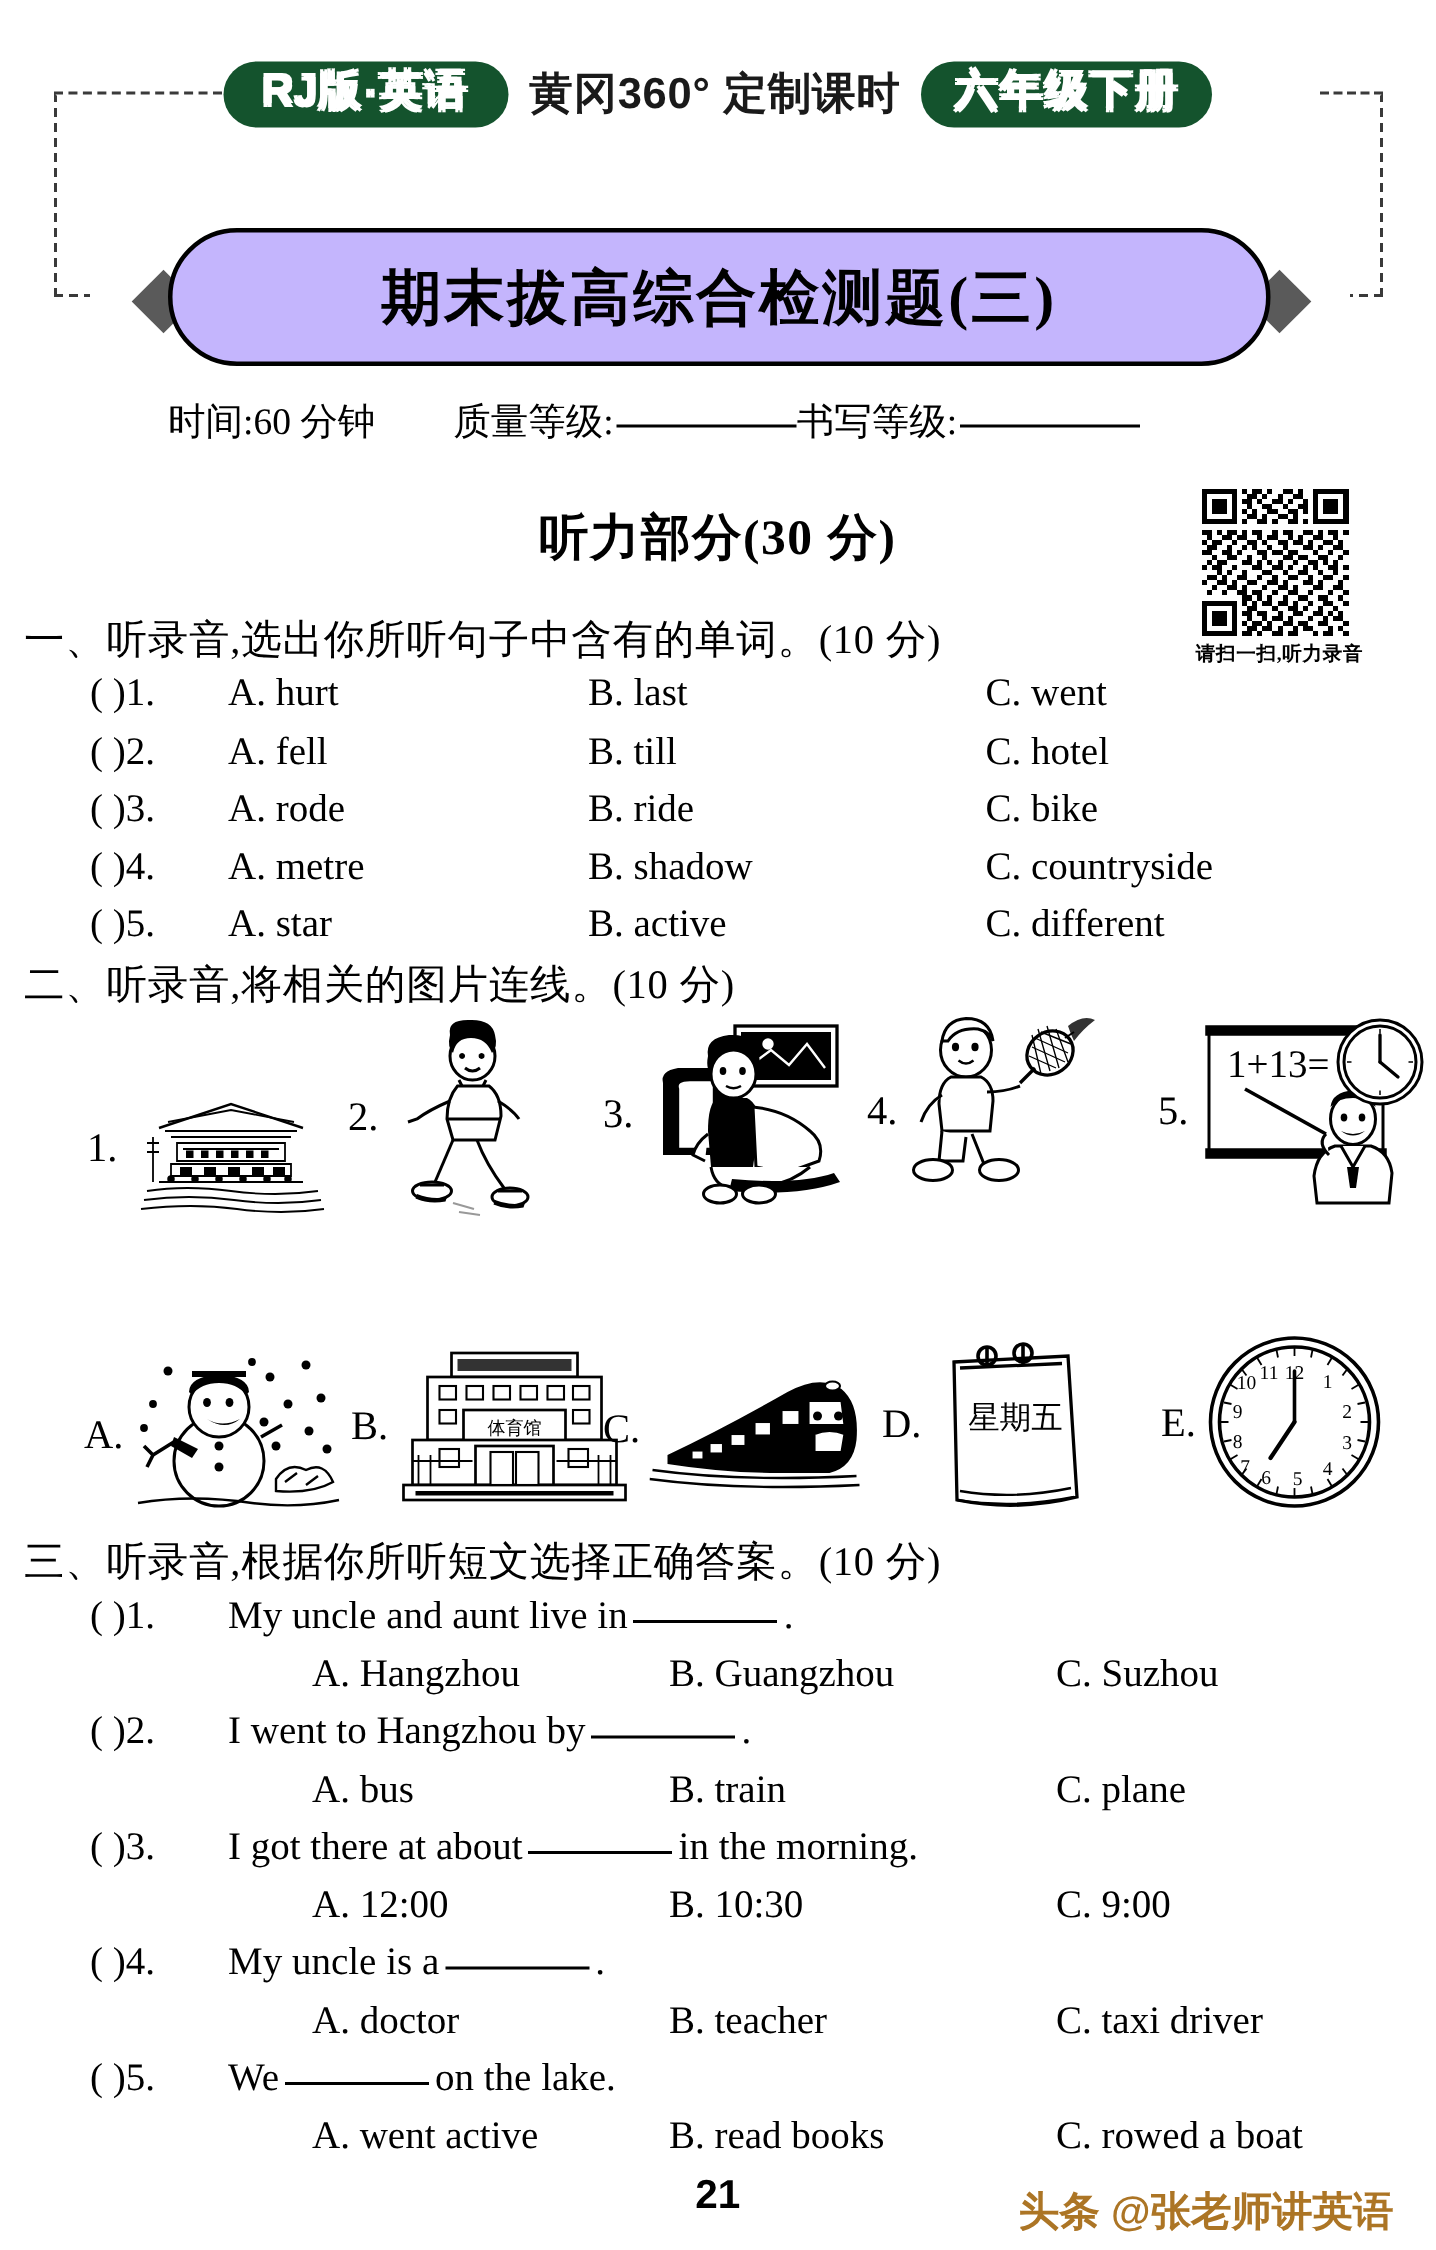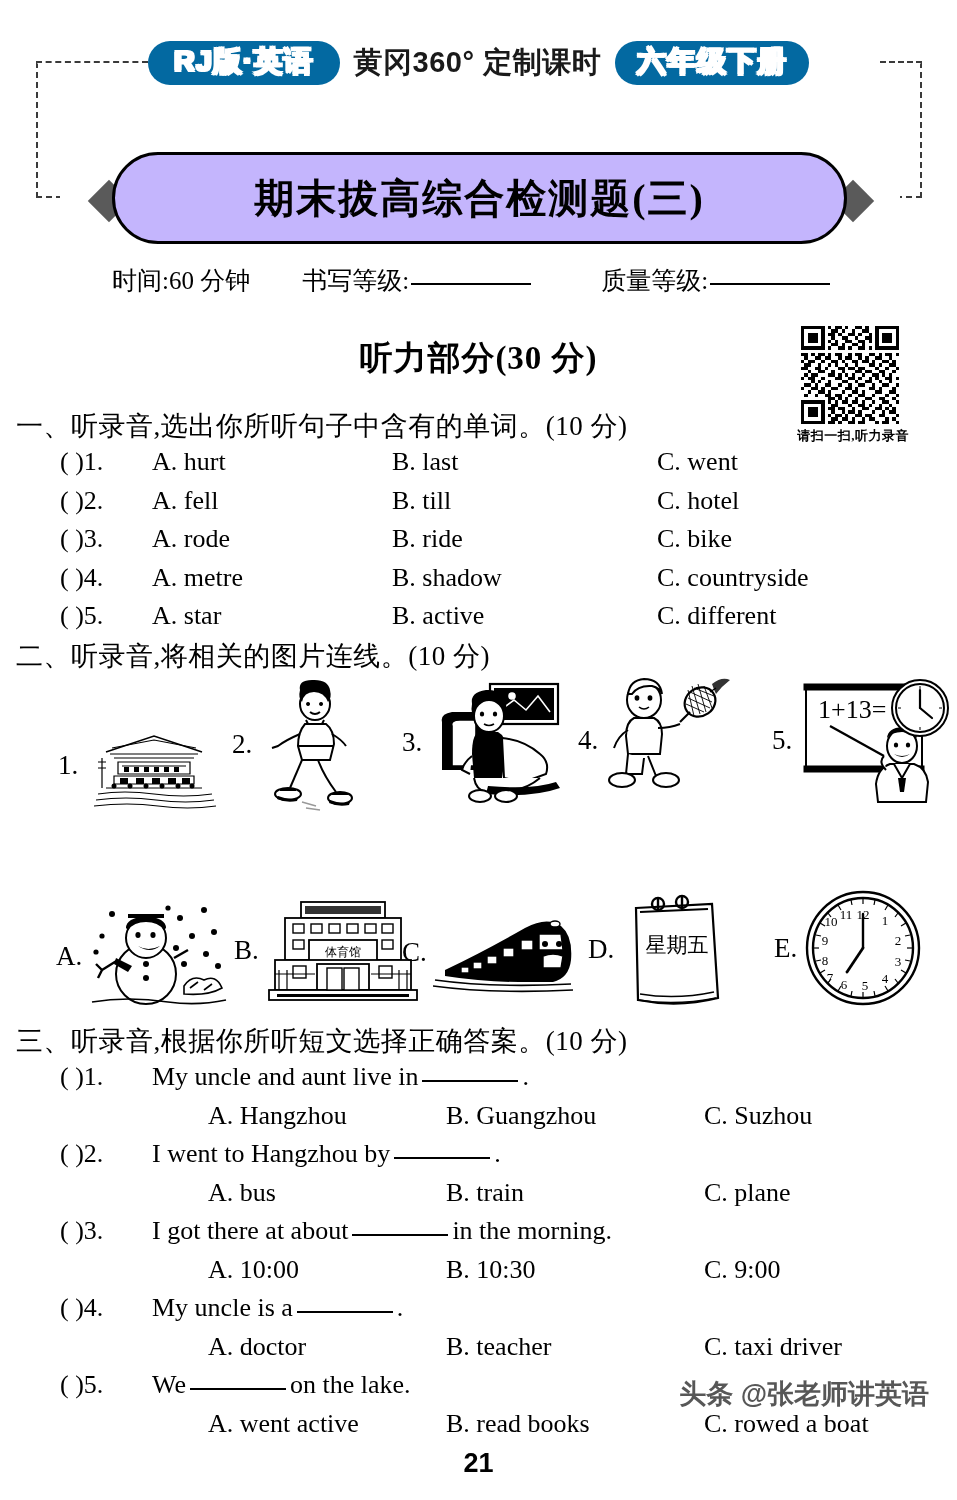--- a/index.html
+++ b/index.html
@@ -12,25 +12,25 @@
     position:relative;
     overflow:hidden;
   }
 
   
   .header-band {
     position:absolute; left:0; top:34px; width:957px; height:58px;
     display:flex; align-items:center; justify-content:center; gap:14px;
   }
   .badge {
-    background:#0369a1; color:#ffffff;
+    background:#14532d; color:#ffffff;
     border-radius:26px;
     padding:5px 26px 8px 26px;
     font-family:"Liberation Sans", sans-serif;
-    font-weight:bold; font-size:29px; line-height:1.05;
+    font-weight:normal; font-size:29px; line-height:1.05;
     letter-spacing:1px;
     text-shadow:
       -1.4px -1.4px 0 #fff, 1.4px -1.4px 0 #fff,
       -1.4px 1.4px 0 #fff, 1.4px 1.4px 0 #fff;
     white-space:nowrap;
   }
   .badge.alt { padding:5px 22px 8px 22px; }
   .band-mid {
     font-family:"Liberation Sans", sans-serif;
     font-weight:bold; font-size:29px; color:#1a1a1a;
@@ -133,23 +133,23 @@
     height:1px; vertical-align:3px; margin:0 4px;
   }
 
   
   .page-no {
     position:absolute; left:0; top:1448px; width:957px;
     text-align:center; font-size:27px; font-weight:bold;
     font-family:"Liberation Sans", sans-serif;
   }
   .watermark {
-    position:absolute; right:28px; top:1376px;
+    position:absolute; right:28px; top:1456px;
     font-family:"Liberation Sans", sans-serif;
-    font-weight:bold; font-size:27px; color:#404040;
+    font-weight:bold; font-size:27px; color:#a16207;
     white-space:nowrap; opacity:0.88;
   }
 </style>
 </head>
 <body>
 
 <div class="header-band">
   <span class="badge">RJ版·英语</span>
   <span class="band-mid">黄冈360° 定制课时</span>
   <span class="badge alt">六年级下册</span>
@@ -161,25 +161,25 @@
 <div class="frame-mask"></div>
 
 <div class="diamond left"></div>
 <div class="diamond right"></div>
 <div class="title-capsule">
   <span class="title-text">期末拔高综合检测题(三)</span>
 </div>
 
 <div class="info-row">
   <span class="info-item time">时间:60 分钟</span>
+  <span class="info-item">
+    <span>质量等级:</span><span class="blank-line"></span>
+  </span>
   <span class="info-item write">
     <span>书写等级:</span><span class="blank-line"></span>
-  </span>
-  <span class="info-item">
-    <span>质量等级:</span><span class="blank-line"></span>
   </span>
 </div>
 
 <div class="listening-title">听力部分(30 分)</div>
 
 <div class="qr-wrap">
   <svg class="qr" viewBox="0 0 29 29" shape-rendering="crispEdges">
     <rect width="29" height="29" fill="#fff"></rect>
     <g fill="#000">
       <rect x="0" y="0" width="7" height="1"></rect>
@@ -897,21 +897,21 @@
       <span class="oC">C. plane</span>
     </div>
   </div>
 
   <div>
     <div class="stem">
       <span class="paren">(      )3.</span>
       <span><span>I got there at about</span><span class="ubl"></span><span>in the morning.</span></span>
     </div>
     <div class="opts">
-      <span class="oA">A. 10:00</span>
+      <span class="oA">A. 12:00</span>
       <span class="oB">B. 10:30</span>
       <span class="oC">C. 9:00</span>
     </div>
   </div>
 
   <div>
     <div class="stem">
       <span class="paren">(      )4.</span>
       <span><span>My uncle is a</span><span class="ubl"></span><span>.</span></span>
     </div>

